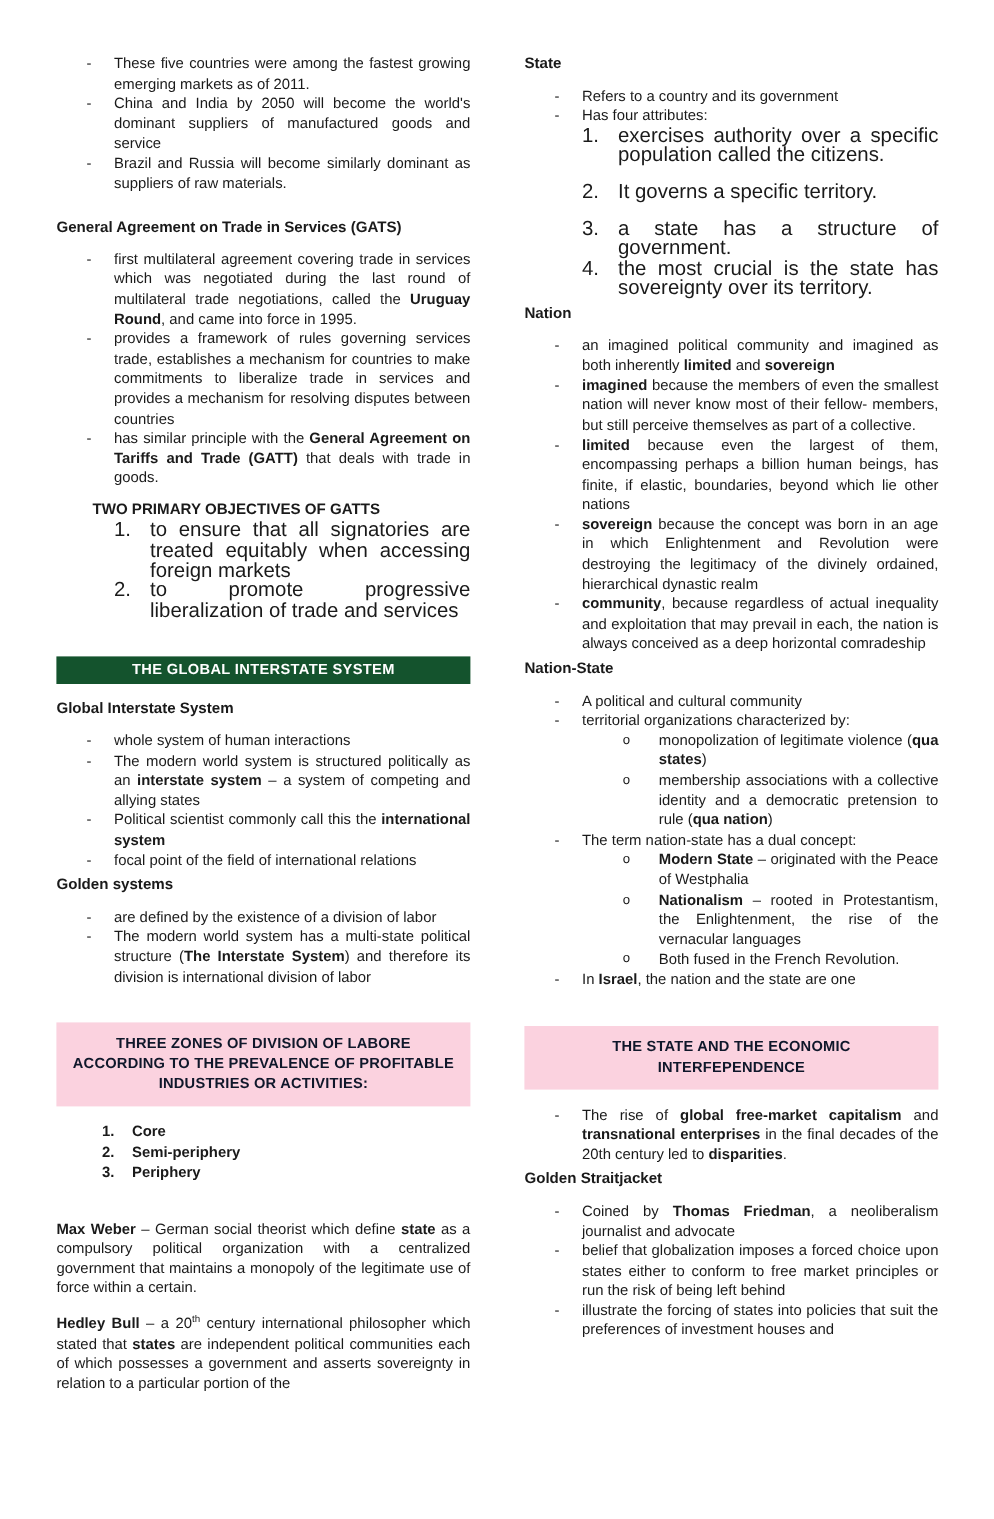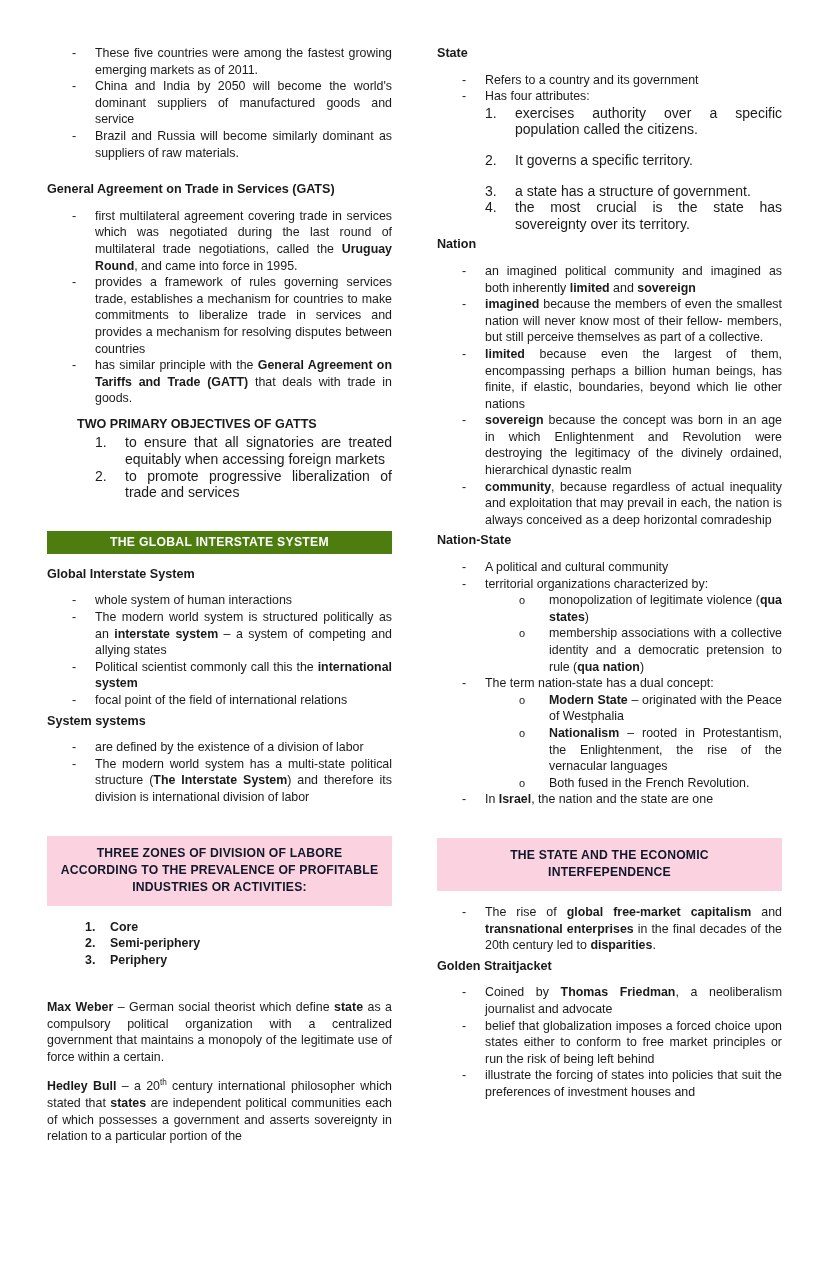--- a/index.html
+++ b/index.html
@@ -71,21 +71,21 @@
     left: 25px;
     top: 0;
   }
 
   ol.num {
     counter-reset: numitem;
   }
   ol.num > li {
     position: relative;
     padding-left: 78px;
-    font-size: 14px;
+    font-size: 17px;
     line-height: 16.6px;
     text-align: justify;
     counter-increment: numitem;
   }
   ol.num > li::before {
     content: counter(numitem) ".";
     position: absolute;
     left: 48px;
     top: 0;
   }
@@ -104,21 +104,21 @@
     left: 82px;
     top: 0;
     font-size: 11px;
   }
 
   
   .indent-block { padding-left: 30px; }
 
   
   .banner-strong {
-    background: #4d7c0f;
+    background: #14532d;
     color: #ffffff;
     font-size: 12.2px;
     font-weight: bold;
     letter-spacing: 0.3px;
     text-align: center;
     padding: 4px 6px 5px 6px;
     margin: 0 0 12px 0;
     box-sizing: border-box;
   }
   .banner-light {
@@ -198,21 +198,21 @@
 
     <h3 class="sec">Global Interstate System</h3>
 
     <ul class="dash">
       <li>whole system of human interactions</li>
       <li>The modern world system is structured politically as an <b>interstate system</b> – a system of competing and allying states</li>
       <li>Political scientist commonly call this the <b>international system</b></li>
       <li>focal point of the field of international relations</li>
     </ul>
 
-    <h3 class="sec gap-top">System systems</h3>
+    <h3 class="sec gap-top">Golden systems</h3>
 
     <ul class="dash">
       <li>are defined by the existence of a division of labor</li>
       <li>The modern world system has a multi-state political structure (<b>The Interstate System</b>) and therefore its division is international division of labor</li>
     </ul>
 
     <div class="spacer-lg"></div>
 
     <div class="banner-light">THREE ZONES OF DIVISION OF LABORE ACCORDING TO THE PREVALENCE OF PROFITABLE INDUSTRIES OR ACTIVITIES:</div>
 

